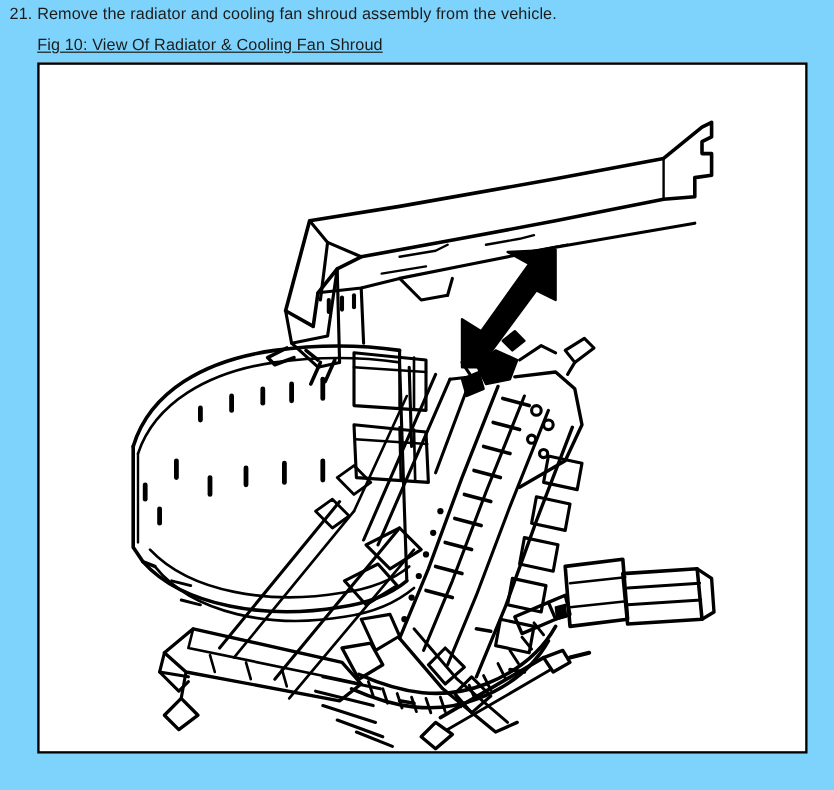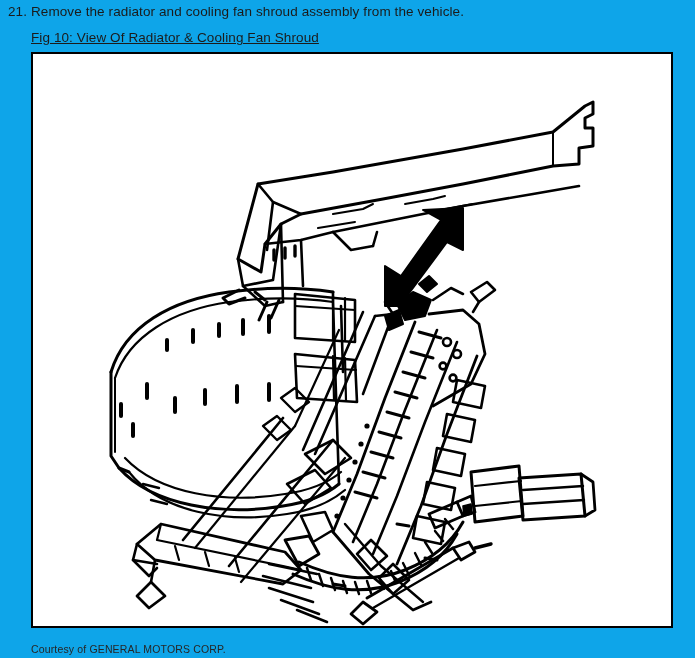--- a/index.html
+++ b/index.html
@@ -13,21 +13,21 @@
     height: 658px;
     font-family: "Liberation Sans", sans-serif;
     color: #1a1a1a;
     overflow: hidden;
     position: relative;
   }
   .page {
     position: relative;
     width: 695px;
     height: 658px;
-    background: #0ea5e9;
+    background: #7dd3fc;
   }
   .step-line {
     position: absolute;
     left: 8px;
     top: 3px;
     font-size: 13.5px;
     line-height: 17px;
     letter-spacing: 0.1px;
     color: #1b1b1b;
     white-space: nowrap;
@@ -305,15 +305,14 @@
           <path d="M490,450 L551,446" stroke-width="2.4"></path>
           <path d="M548,420 L560,428 L562,456 L552,462" stroke-width="2.8"></path>
 
           <path d="M430,452 L438,450 L439,460 L431,462 Z" fill="#000" stroke="#000" stroke-width="1.6"></path>
         </g>
 
       </g>
     </svg>
   </div>
 
-  <div class="courtesy">Courtesy of GENERAL MOTORS CORP.</div>
 
 </div>
 
 </body></html>

